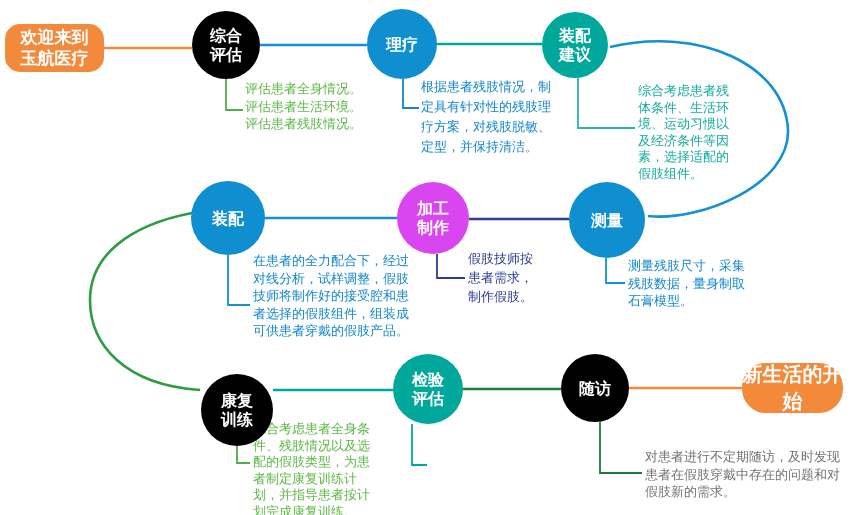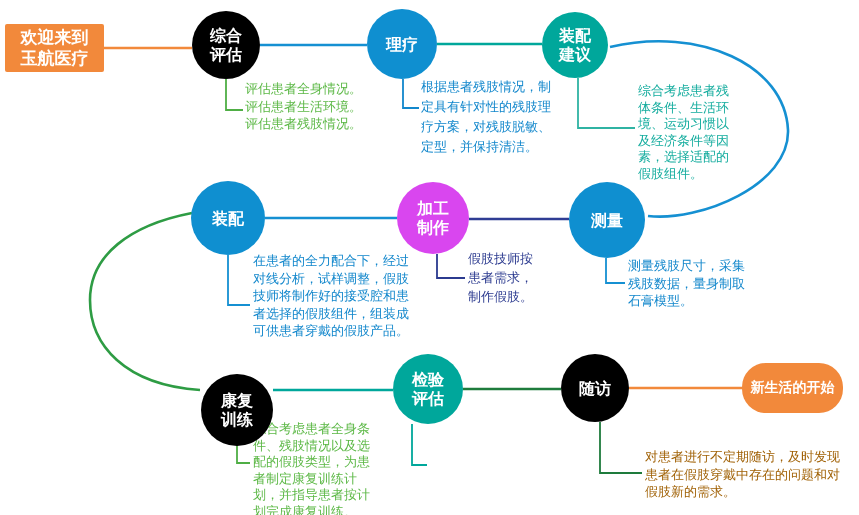--- a/index.html
+++ b/index.html
@@ -24,21 +24,21 @@
     white-space:pre-line; z-index:2;
   }
   .bg-green { background:#000000; }
   .bg-blue  { background:#0F8FD0; }
   .bg-teal  { background:#00A79B; }
   .bg-navy  { background:#d946ef; }
   .c-green  { color:#5CB846; }
   .c-blue   { color:#1287CC; }
   .c-teal   { color:#14AC9E; }
   .c-navy   { color:#2B3A8F; }
-  .c-dgreen { color:#a16207; }
+  .c-dgreen { color:#737373; }
 </style>
 </head>
 <body>
 
 <div class="canvas">
 
   <svg class="wires" width="859" height="515" viewBox="0 0 859 515">
 
     <path d="M 104 48 H 192" stroke="#F2893B" stroke-width="2.6" fill="none"></path>
     <path d="M 260 45 H 367" stroke="#1590D2" stroke-width="2.6" fill="none"></path>
@@ -55,23 +55,23 @@
     <path d="M 403 79 V 108 H 419" stroke="#1287CC" stroke-width="1.8" fill="none"></path>
     <path d="M 578 78 V 128 H 635" stroke="#2FB3A3" stroke-width="1.8" fill="none"></path>
     <path d="M 606 258 V 283 H 625" stroke="#1590D2" stroke-width="1.8" fill="none"></path>
     <path d="M 437 254 V 278 H 465" stroke="#2B3A8F" stroke-width="1.8" fill="none"></path>
     <path d="M 228 255 V 305 H 250" stroke="#1590D2" stroke-width="1.8" fill="none"></path>
     <path d="M 237 427 V 463 H 250" stroke="#4FAE45" stroke-width="1.8" fill="none"></path>
     <path d="M 412 424 V 465 H 427" stroke="#00A79B" stroke-width="1.8" fill="none"></path>
     <path d="M 600 422 V 473 H 642" stroke="#1E7B3C" stroke-width="1.8" fill="none"></path>
   </svg>
 
-  <div class="pill" style="left:5px; top:24px; width:99px; height:48px; border-radius:2px; font-size:17px; line-height:21px;">欢迎来到
+  <div class="pill" style="left:5px; top:24px; width:99px; height:48px; border-radius:15px; font-size:17px; line-height:21px;">欢迎来到
 玉航医疗</div>
-  <div class="pill" style="left:742px; top:363px; width:101px; height:50px; border-radius:24px; font-size:14px;">新生活的开始</div>
+  <div class="pill" style="left:742px; top:363px; width:101px; height:50px; border-radius:24px; font-size:20px;">新生活的开始</div>
 
   <div class="node bg-green" style="left:192px; top:11px; width:68px; height:68px;">综合
 评估</div>
   <div class="node bg-blue" style="left:367px; top:9px; width:70px; height:70px;">理疗</div>
   <div class="node bg-teal" style="left:542px; top:12px; width:66px; height:66px;">装配
 建议</div>
   <div class="node bg-blue" style="left:569px; top:182px; width:76px; height:76px;">测量</div>
   <div class="node bg-navy" style="left:397px; top:182px; width:72px; height:72px;">加工
 制作</div>
   <div class="node bg-blue" style="left:191px; top:181px; width:74px; height:74px;">装配</div>

